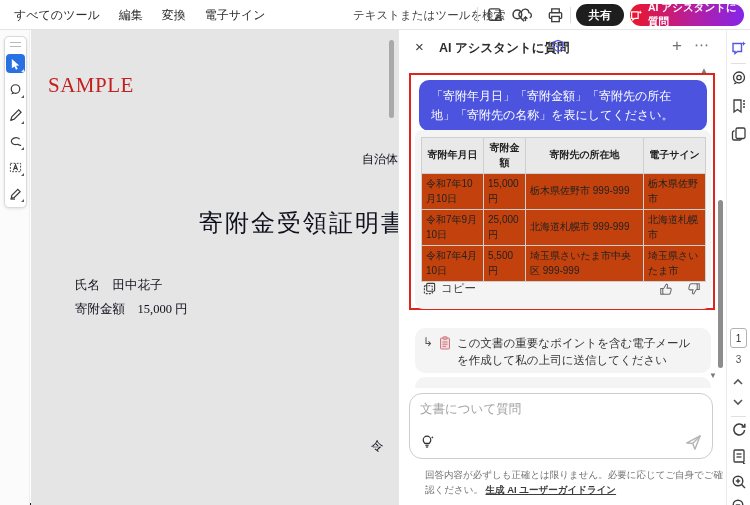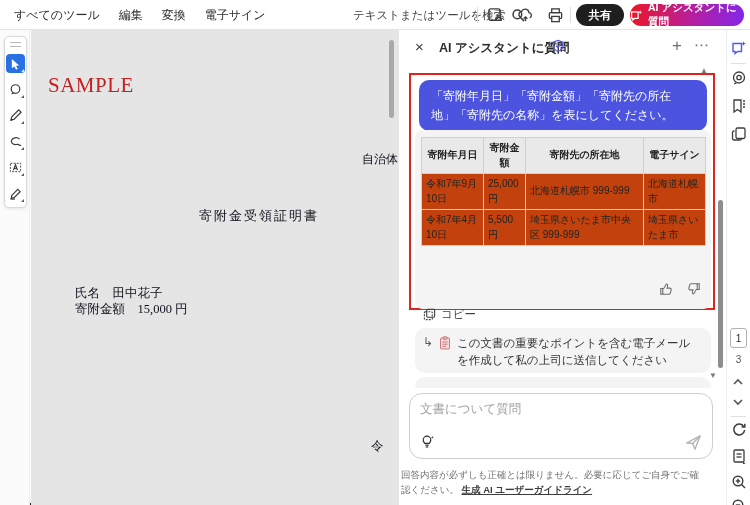--- a/index.html
+++ b/index.html
@@ -24,54 +24,54 @@
   .left-rail { position:absolute; left:0; top:30px; width:30px; bottom:0; background:#fbfbfb; border-right:1px solid #efefef; }
   .toolbox { position:absolute; left:4px; top:6px; width:23px; background:#fff; border:1px solid #d9d9d9; border-radius:5px; box-shadow:0 1px 3px rgba(0,0,0,.10); padding:3px 0 4px; display:flex; flex-direction:column; align-items:center; gap:7px; }
   .grip { width:11px; height:5px; border-top:1.5px solid #b9b9b9; border-bottom:1.5px solid #b9b9b9; }
   .toolbtn { position:relative; width:19px; height:19px; border-radius:4px; display:flex; align-items:center; justify-content:center; color:#3d3d3d; cursor:pointer; }
   .toolbtn.active { background:#2970e3; color:#fff; }
   .toolbtn::after { content:""; position:absolute; right:1.5px; bottom:1.5px; border-left:3.5px solid transparent; border-bottom:3.5px solid currentColor; opacity:.85; }
   
   .doc { position:absolute; left:31px; top:30px; width:367px; bottom:0; background:#e5e5e5; overflow:hidden; font-family:"Liberation Serif", serif; color:#10101e; }
   .watermark { position:absolute; left:17px; top:43px; font-size:21px; letter-spacing:.5px; color:#c41e1e; font-family:"Liberation Serif", serif; }
   .corner-text { position:absolute; left:331px; top:121px; font-size:12px; white-space:nowrap; }
-  .doc-title { position:absolute; left:168px; top:177px; font-size:13px; letter-spacing:2px; white-space:nowrap; }
+  .doc-title { position:absolute; left:168px; top:177px; font-size:24px; letter-spacing:2px; white-space:nowrap; }
   .doc-line { position:absolute; left:44px; font-size:12.5px; white-space:nowrap; }
   .doc-partial { position:absolute; left:340px; top:408px; font-size:12.5px; white-space:nowrap; }
   .doc-scroll { position:absolute; left:358px; top:10px; width:5px; height:78px; background:#a9a9a9; border-radius:3px; }
   
   .panel { position:absolute; left:398px; top:30px; width:328px; bottom:0; background:#fff; border-left:1px solid #e6e6e6; }
   .panel-header { position:absolute; left:0; top:0; right:0; height:36px; }
   .ph-close { position:absolute; left:16px; top:8px; font-size:15px; color:#3d3d3d; cursor:pointer; }
   .ph-title { position:absolute; left:40px; top:10px; font-size:12.5px; font-weight:bold; color:#2c2c2c; }
   .ph-shield { position:absolute; left:152px; top:9px; width:14px; height:14px; color:#5258e4; }
   .ph-plus { position:absolute; right:44px; top:6px; font-size:17px; color:#6e6e6e; cursor:pointer; font-weight:normal; }
   .ph-more { position:absolute; right:16px; top:6px; font-size:15px; color:#6e6e6e; cursor:pointer; letter-spacing:1px; }
   .scroll-up-ind { position:absolute; left:301px; top:36px; font-size:8px; color:#7a7a7a; }
   .scroll-dn-ind { position:absolute; left:310px; top:341px; font-size:8px; color:#7a7a7a; cursor:pointer; }
   .annotation-box { position:absolute; left:10px; top:43px; width:306px; height:237px; border:2px solid #e0231c; pointer-events:none; }
   .user-bubble { position:absolute; left:20px; top:50px; width:288px; min-height:42px; background:#4b53df; border-radius:10px; padding:7px 12px; color:#fff; font-size:12px; line-height:1.55; }
   .resp-card { position:absolute; left:16px; top:100px; width:296px; height:179px; background:#f4f4f5; border-radius:8px; }
   .ai-table { position:absolute; left:6px; top:7px; border-collapse:collapse; background:#c2410c; font-size:10px; color:#222; table-layout:fixed; width:284px; }
   .ai-table th, .ai-table td { border:1px solid #cfcfcf; padding:3px 4px; line-height:1.45; vertical-align:middle; word-break:break-word; }
   .ai-table th { background:#e9e9ea; font-weight:bold; text-align:center; }
   .copy-row { position:absolute; left:8px; bottom:6px; right:8px; height:22px; }
-  .copy-btn { position:absolute; left:0; top:0; display:flex; align-items:center; gap:5px; font-size:11.5px; color:#3d3d3d; cursor:pointer;margin-top:26px; }
+  .copy-btn { position:absolute; left:0; top:0; display:flex; align-items:center; gap:5px; font-size:11.5px; color:#3d3d3d; cursor:pointer; }
   .thumbs { position:absolute; right:2px; top:1px; display:flex; gap:14px; color:#6a6a6a; }
   .thumbs svg { cursor:pointer; }
   .suggestion { position:absolute; left:16px; top:298px; width:296px; height:45px; background:#f4f4f5; border-radius:10px; padding:7px 10px 0 8px; display:flex; gap:6px; cursor:pointer; }
   .sg-arrow { font-size:12px; color:#555; line-height:1.2; }
   .sg-text { font-size:11.5px; color:#333; line-height:1.5; }
   .suggestion-partial { position:absolute; left:16px; top:347px; width:296px; height:11px; background:#f4f4f5; border-radius:10px 10px 0 0; }
   .chat-input { position:absolute; left:10px; top:363px; width:304px; height:66px; border:1.5px solid #cdcdcd; border-radius:13px; background:#fff; }
   .chat-input textarea { position:absolute; left:10px; top:7px; width:280px; height:34px; border:none; outline:none; resize:none; font-family:"Liberation Sans",sans-serif; font-size:12.5px; color:#333; background:transparent; }
   .chat-input textarea::placeholder { color:#a3a3a3; }
   .bulb-btn { position:absolute; left:9px; bottom:7px; width:17px; height:17px; color:#2f2f2f; cursor:pointer; }
   .send-btn { position:absolute; right:9px; bottom:6px; width:19px; height:19px; color:#b5b5b5; cursor:pointer; }
-  .disclaimer { position:absolute; left:2px; top:438px; width:302px; font-size:9.5px; color:#717171; line-height:1.55; }
+  .disclaimer { position:absolute; left:26px; top:438px; width:302px; font-size:9.5px; color:#717171; line-height:1.55; }
   .disclaimer .glink { color:#3c3c3c; font-weight:bold; text-decoration:underline; cursor:pointer; }
   .panel-scroll { position:absolute; left:319px; top:170px; width:5px; height:168px; background:#8d8d8d; border-radius:3px; }
   
   .right-rail { position:absolute; left:726px; top:30px; width:24px; bottom:0; background:#fff; border-left:1px solid #ececec; }
   .rr-icon { position:absolute; left:4px; width:16px; height:16px; color:#3d3d3d; cursor:pointer; }
   .rr-sep { position:absolute; left:4px; width:15px; height:1px; background:#e0e0e0; }
   .page-box { position:absolute; left:3px; top:298px; width:17px; height:20px; border:1px solid #b2b2b2; border-radius:3px; font-size:10px; color:#2c2c2c; display:flex; align-items:center; justify-content:center; cursor:text; }
   .page-total { position:absolute; left:0; top:324px; width:23px; text-align:center; font-size:10px; color:#555; }
   svg { display:block; }
 </style>
@@ -170,21 +170,21 @@
             <path d="M1.5 13h5"></path>
           </svg>
       </div>
     </div>
   </div>
 
   <div class="doc">
     <div class="watermark">SAMPLE</div>
     <div class="corner-text">自治体</div>
     <div class="doc-title">寄附金受領証明書</div>
-    <div class="doc-line" style="top:255px">氏名　田中花子</div>
+    <div class="doc-line" style="top:247px">氏名　田中花子</div>
     <div class="doc-line" style="top:271px">寄附金額　15,000 円</div>
     <div class="doc-partial">令</div>
     <div class="doc-scroll"></div>
   </div>
 
   <div class="panel">
     <div class="panel-header">
       <span class="ph-close">×</span>
       <span class="ph-title">AI アシスタントに質問</span>
       <span class="ph-shield">
@@ -210,20 +210,26 @@
             <col style="width:42px">
             <col style="width:118px">
             <col style="width:62px">
           </colgroup>
         <tbody>
             <tr>
           <th>寄附年月日</th>
           <th>寄附金額</th>
           <th>寄附先の所在地</th>
           <th>電子サイン</th>
+        </tr>
+        <tr>
+          <td>令和7年10月10日</td>
+          <td>15,000円</td>
+          <td>栃木県佐野市 999-999</td>
+          <td>栃木県佐野市</td>
         </tr>
         <tr>
           <td>令和7年9月10日</td>
           <td>25,000円</td>
           <td>北海道札幌市 999-999</td>
           <td>北海道札幌市</td>
         </tr>
         <tr>
           <td>令和7年4月10日</td>
           <td>5,500円</td>

